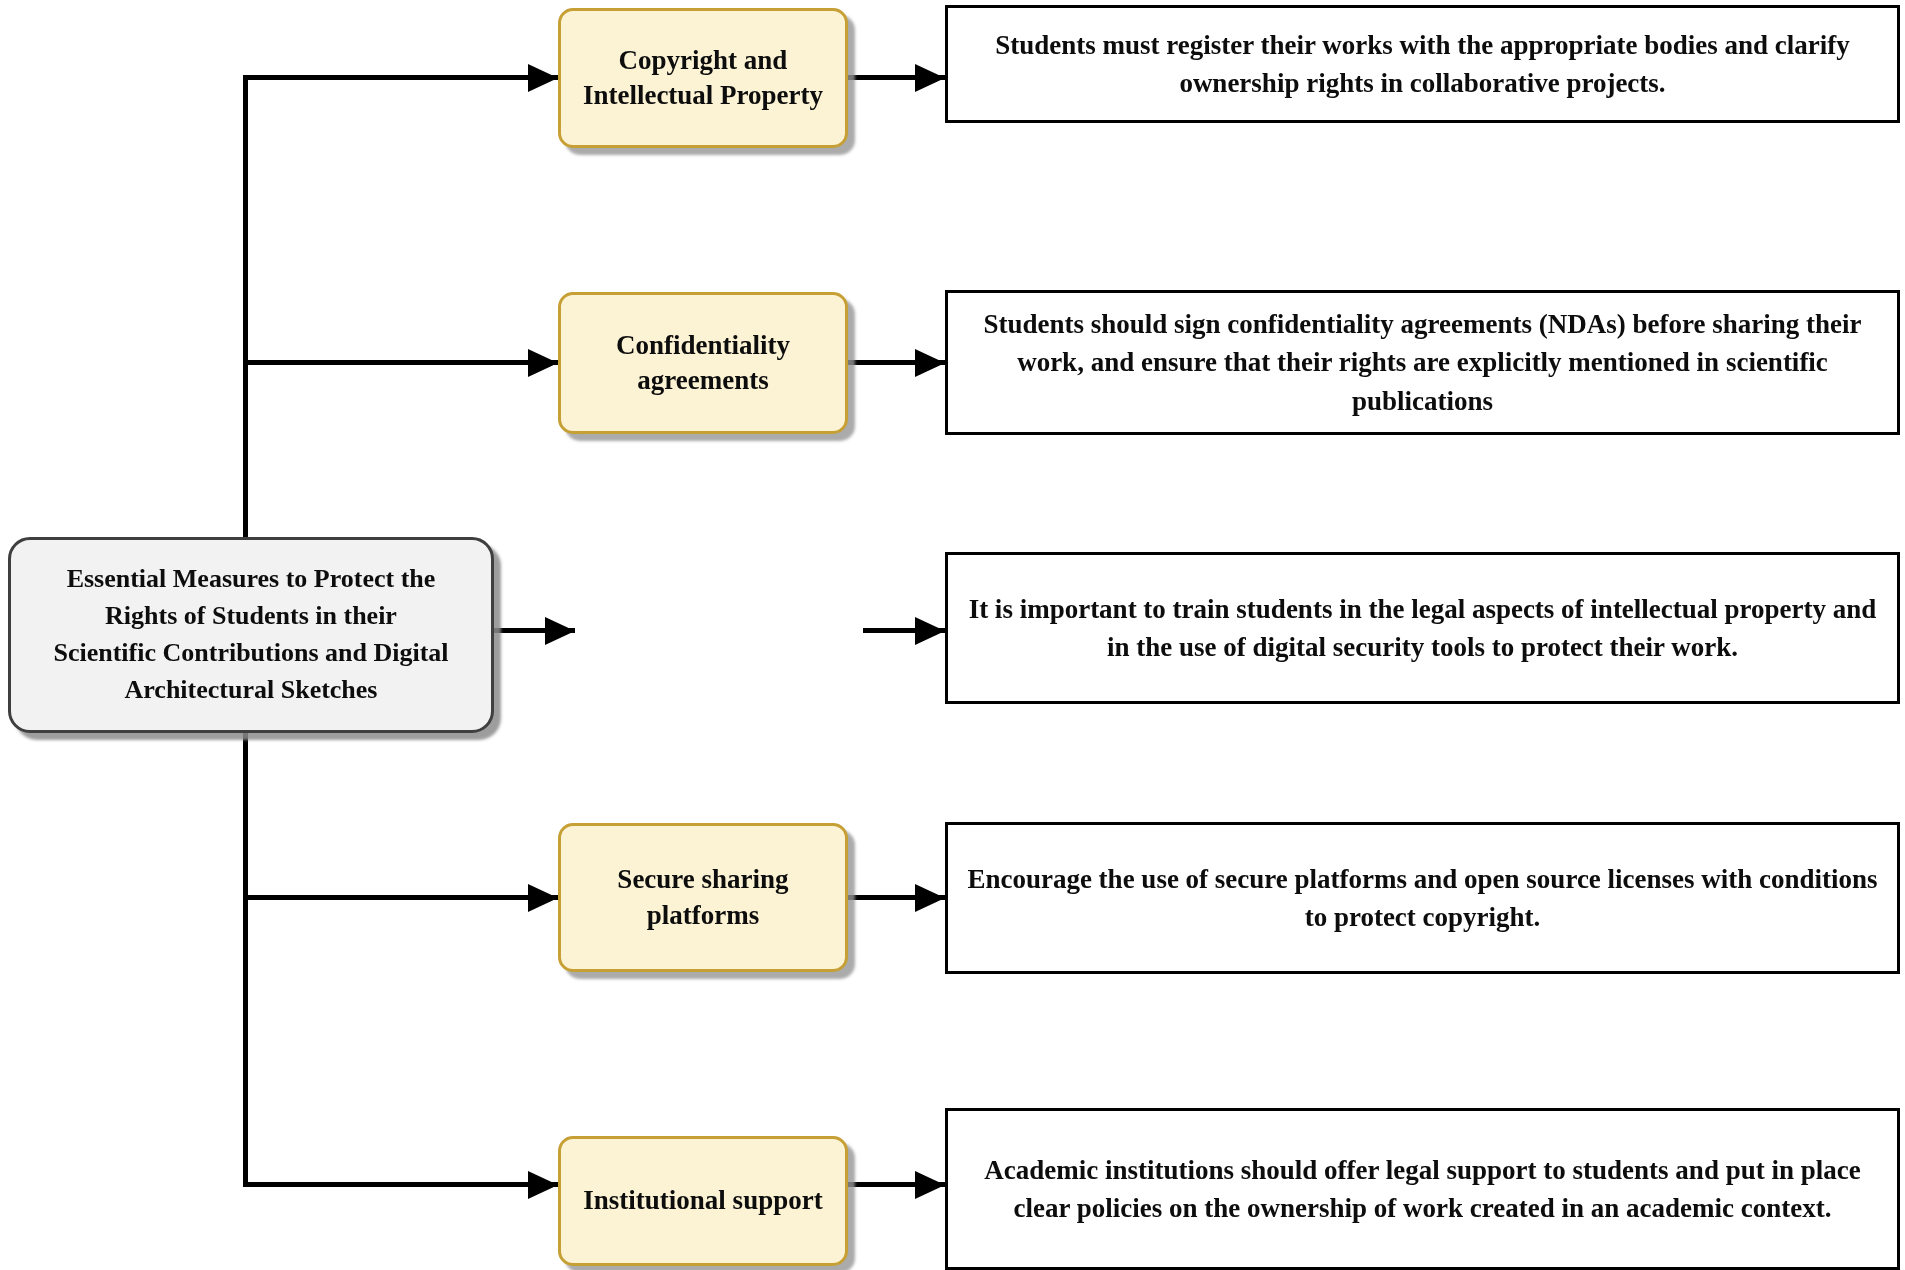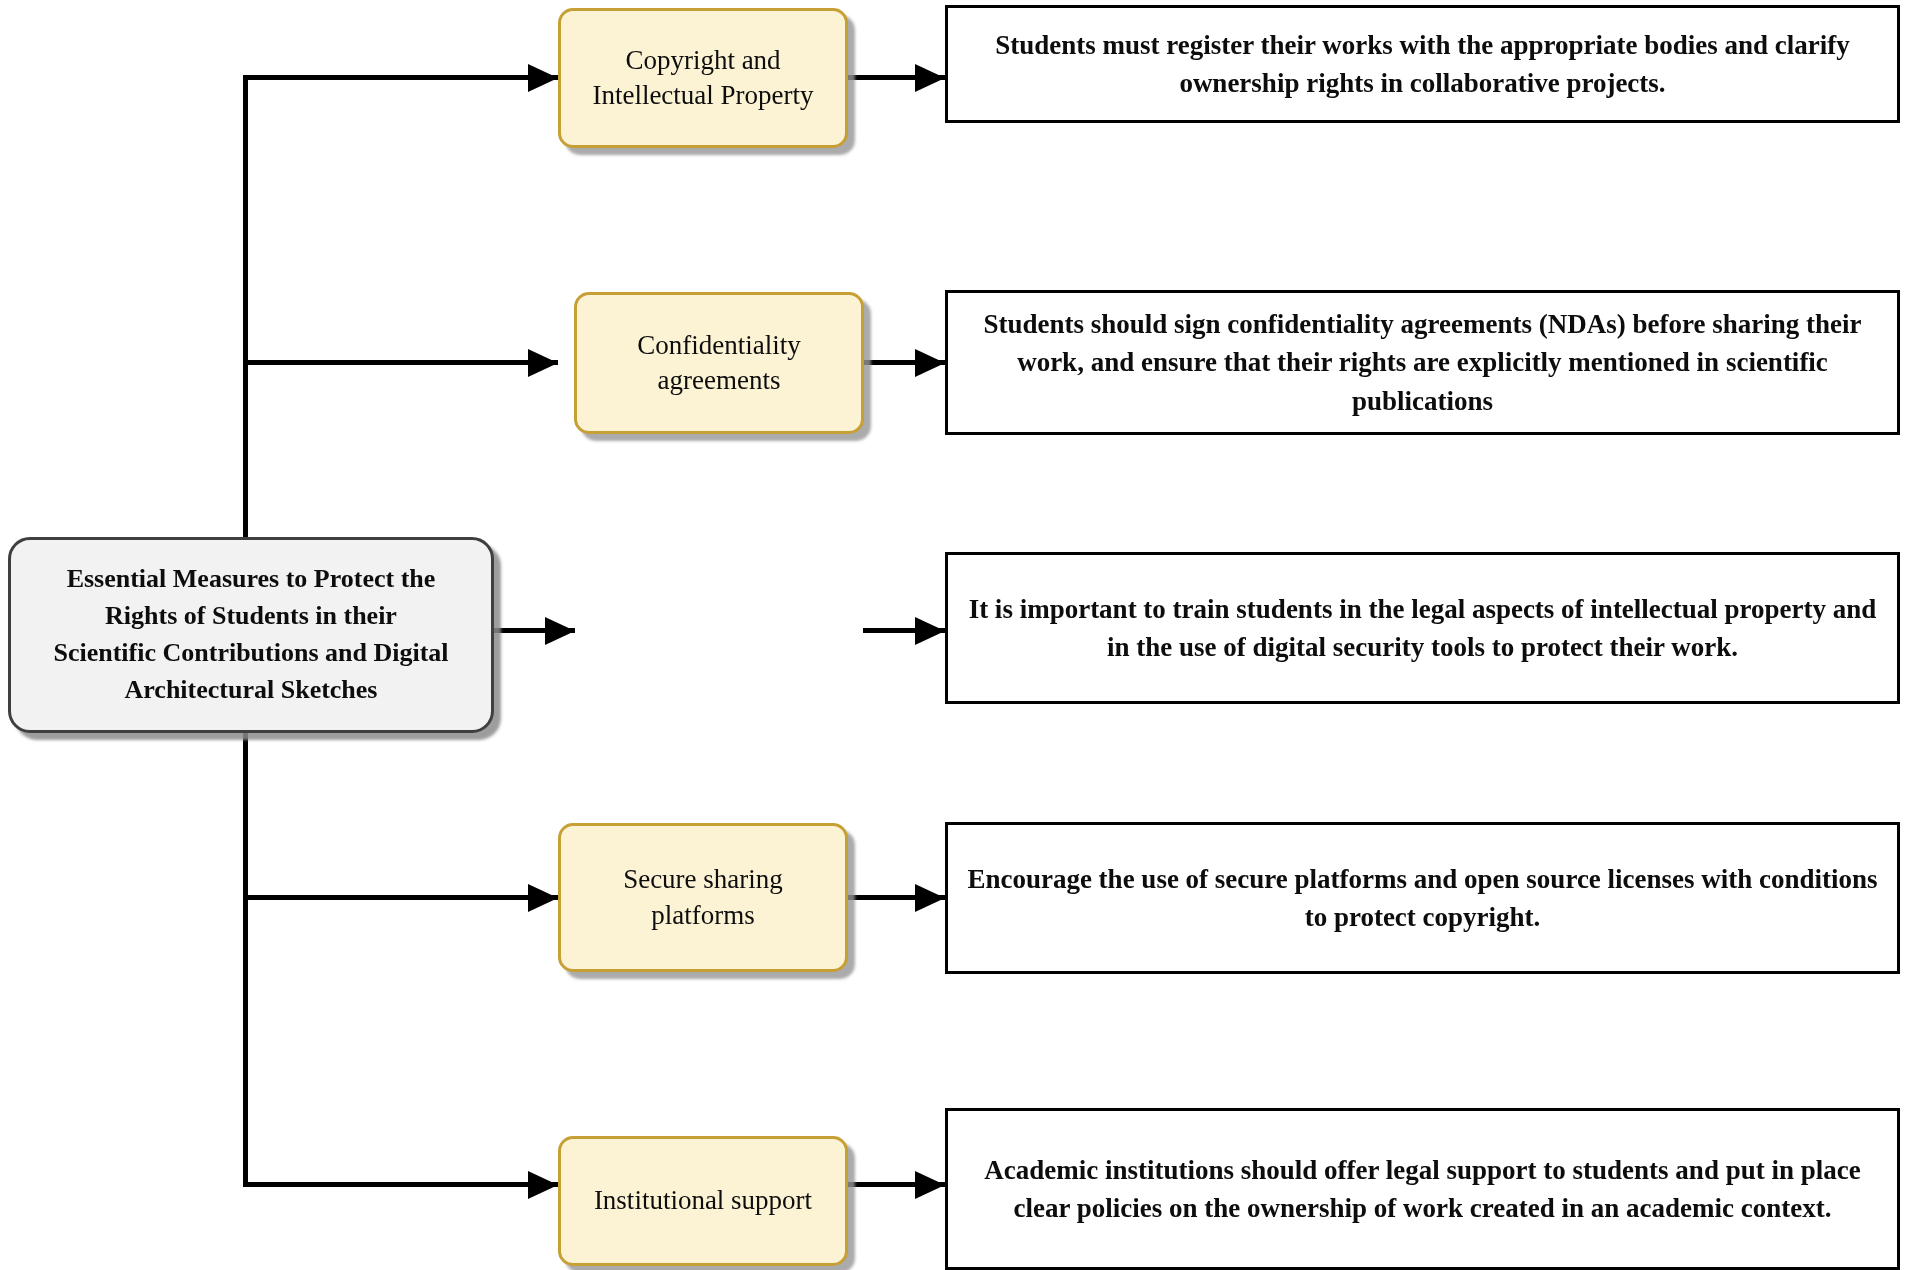--- a/index.html
+++ b/index.html
@@ -69,26 +69,26 @@
   .root-box span{display:block;}
   .node{
     position:absolute;
     left:558px;width:290px;
     background:var(--node-fill);
     border:3px solid var(--node-border);
     border-radius:15px;
     box-shadow:7px 7px 3px rgba(150,150,150,.8);
     display:flex;align-items:center;justify-content:center;
     text-align:center;
-    font-weight:normal;font-size:27px;line-height:1.3;
+    font-weight:bold;font-size:27px;line-height:1.3;
     z-index:2;
     padding:6px 14px;
   }
   .node.r1{top:8px;height:140px;}
-  .node.r2{top:292px;height:142px;margin-left:16px;}
+  .node.r2{top:292px;height:142px;}
   .node.r3{top:557px;height:148px;left:575px;}
   .node.r4{top:823px;height:149px;}
   .node.r5{top:1112px;height:130px;margin-top:24px;}
   .desc{
     position:absolute;
     left:945px;width:955px;
     background:var(--desc-fill);
     border:3px solid var(--desc-border);
     display:flex;align-items:center;justify-content:center;
     text-align:center;

